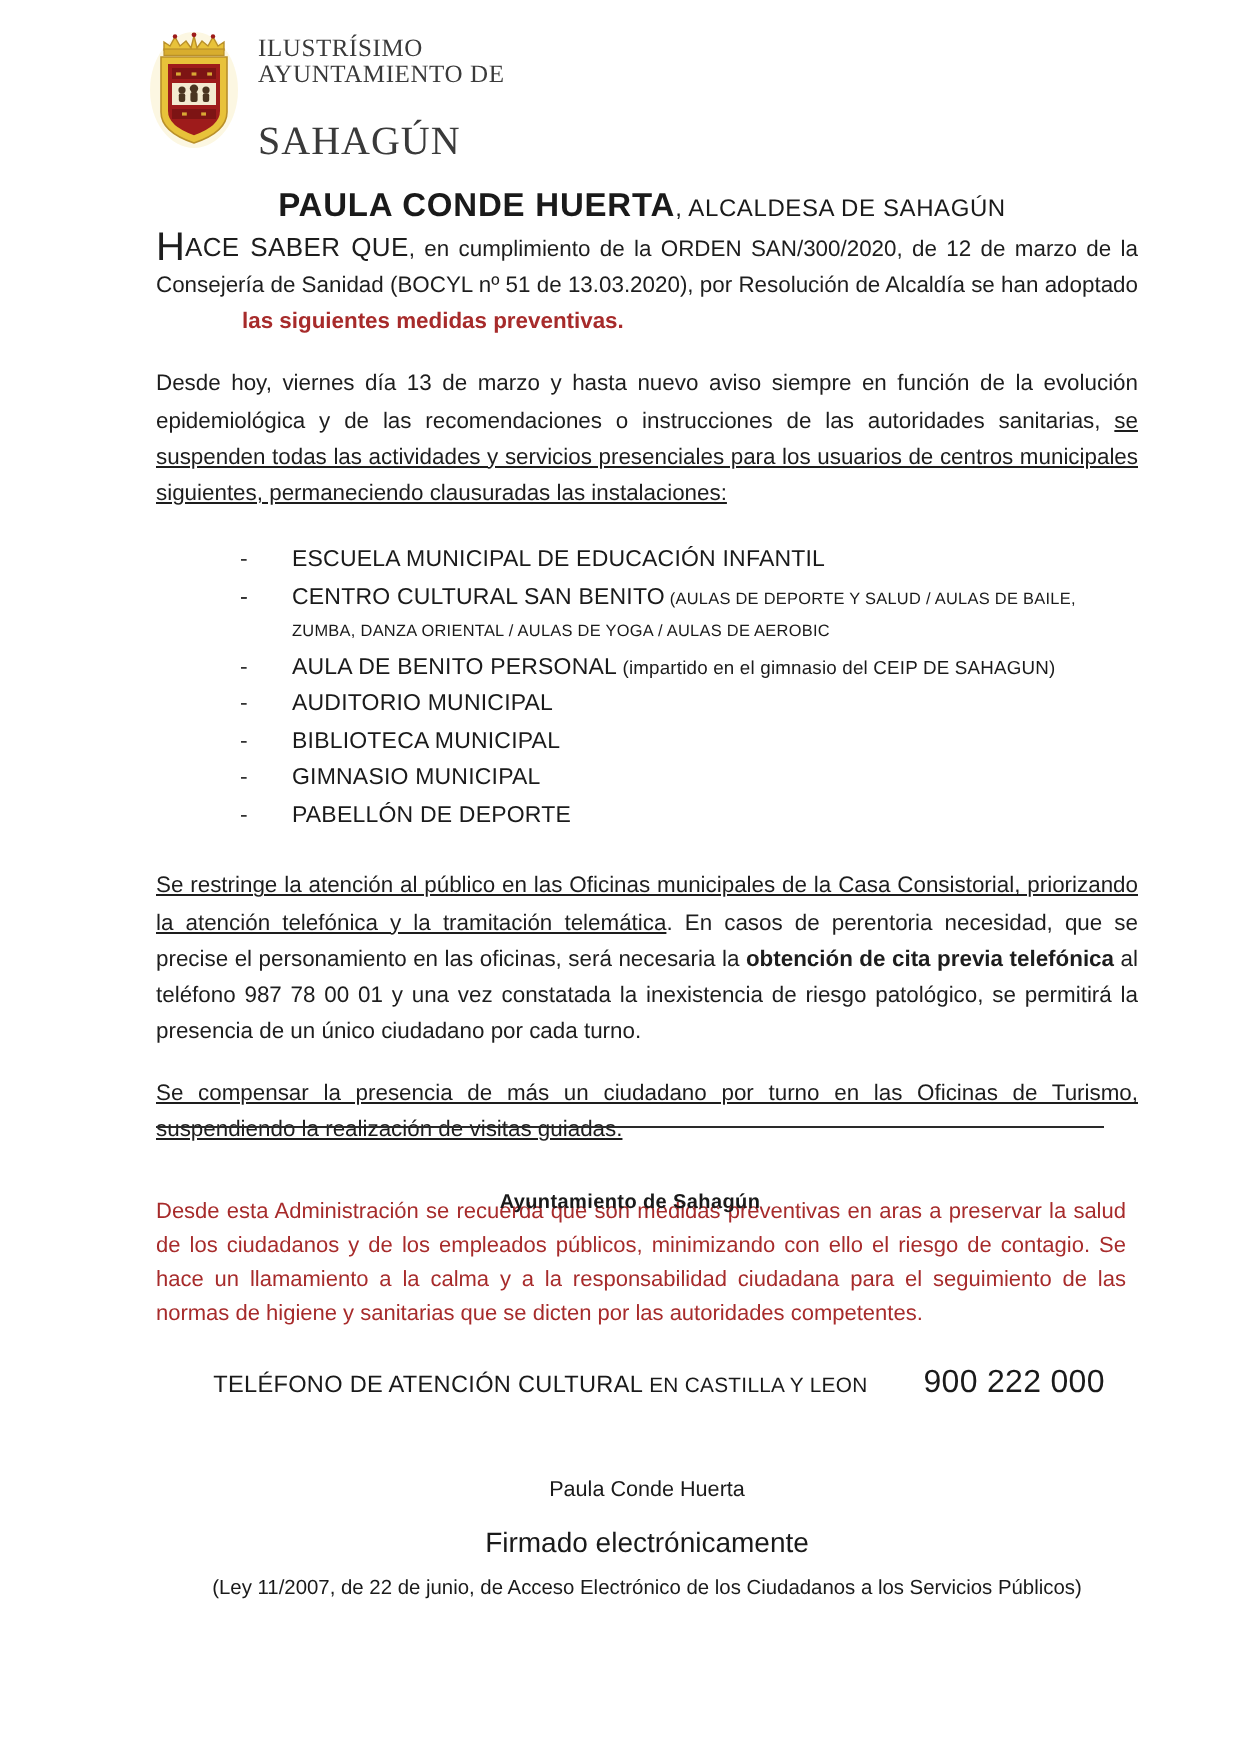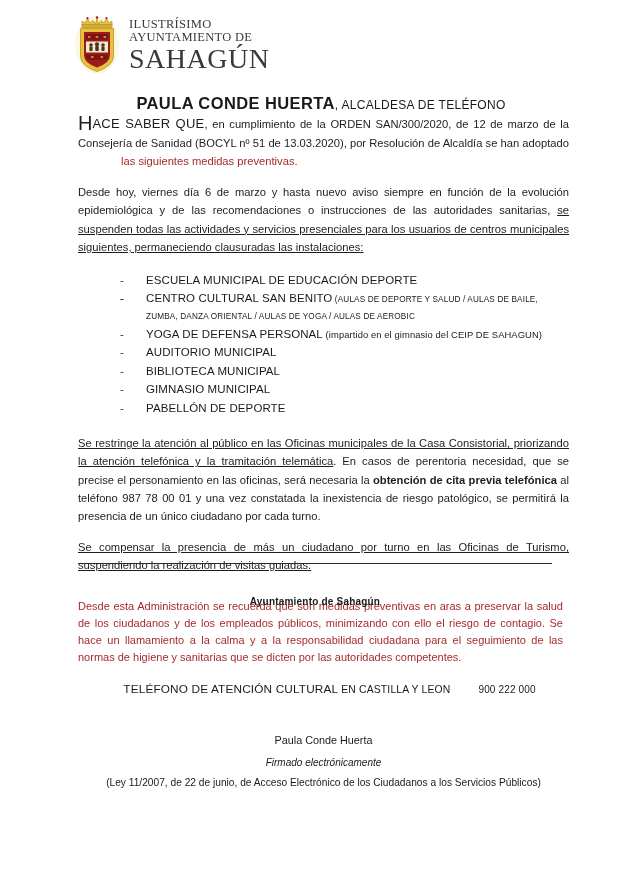--- a/index.html
+++ b/index.html
@@ -42,21 +42,21 @@
   .logo-text {
     margin-left: 9px;
     margin-top: 6px;
     line-height: 1.02;
     color: #3a3a3a;
     font-family: "Liberation Serif", serif;
     letter-spacing: 0.3px;
   }
   .logo-l1 { font-size: 12.5px; }
   .logo-l2 { font-size: 12.5px; }
-  .logo-l3 { font-size: 28px; letter-spacing: 0.5px; margin-top: 1px; }
+  .logo-l3 { font-size: 20px; letter-spacing: 0.5px; margin-top: 17px; }
 
   
   .title-row {
     text-align: center;
     margin: 16px 0 0 0;
     padding-left: 18px;
   }
   .title-main {
     font-size: 16.5px;
     font-weight: bold;
@@ -81,21 +81,21 @@
   .first-para { margin-top: 28px; }
   .dropcap {
     font-size: 20px;
     line-height: 0.8;
     vertical-align: -2px;
   }
   .smallcaps-lead {
     font-size: 13px;
     letter-spacing: 0.2px;
   }
-  .red-bold { color: #a72b2b; font-weight: normal; padding-left: 43px; }
+  .red-bold { color: #a72b2b; font-weight: bold; padding-left: 43px; }
   .u { text-decoration: underline; }
   .b { font-weight: bold; }
 
   .gap-para { margin-top: 19px; }
 
   
   ul.centros {
     list-style: none;
     margin: 16px 0 18px 0;
     padding: 0 0 0 42px;
@@ -134,31 +134,31 @@
 
   .health-phone {
     text-align: center;
     margin-top: 16px;
     font-size: 11.5px;
     letter-spacing: 0.15px;
     padding-left: 12px;
   }
   .health-phone .hp-lead { font-size: 11.8px; }
   .health-phone .hp-tail { font-size: 10.4px; }
-  .health-phone .hp-num { font-size: 10px; margin-left: 28px; }
+  .health-phone .hp-num { font-size: 16px; margin-left: 28px; }
 
   
   .signature {
     text-align: center;
     margin-top: 34px;
     line-height: 1.95;
   }
   .sig-name { font-size: 10.8px; }
   .sig-role { font-size: 10.8px; }
-  .sig-elec { font-size: 10px; margin-top: 2px; font-style: italic; }
+  .sig-elec { font-size: 14px; margin-top: 2px; }
   .sig-law  { font-size: 10.2px; }
 
   
   .footer {
     position: absolute;
     left: 78px;
     right: 72px;
     bottom: 16px;
     text-align: center;
   }
@@ -225,45 +225,45 @@
       </svg>
     </div>
     <div class="logo-text">
       <div class="logo-l1">ILUSTRÍSIMO</div>
       <div class="logo-l2">AYUNTAMIENTO DE</div>
       <div class="logo-l3">SAHAGÚN</div>
     </div>
   </div>
 
   <div class="title-row">
-    <span class="title-main">PAULA CONDE HUERTA</span><span class="title-sub">, ALCALDESA DE TELÉFONO</span>
+    <span class="title-main">PAULA CONDE HUERTA</span><span class="title-sub">, ALCALDESA DE SAHAGÚN</span>
   </div>
 
   <div class="body">
 
     <p class="para first-para">
       <span class="dropcap">H</span><span class="smallcaps-lead">ACE SABER QUE</span><span>, en cumplimiento  de la ORDEN SAN/300/2020, de 12 de marzo de la Consejería de Sanidad (BOCYL nº 51 de 13.03.2020), por Resolución de Alcaldía se han adoptado </span><span class="red-bold">las siguientes medidas preventivas.</span>
     </p>
 
     <p class="para gap-para">
-      <span>Desde hoy, viernes día 6 de marzo y hasta nuevo aviso siempre en función de la evolución epidemiológica y de las recomendaciones o instrucciones de las autoridades sanitarias, </span><span class="u">se suspenden todas las actividades y servicios presenciales para los usuarios de centros municipales siguientes, permaneciendo clausuradas las instalaciones:</span>
+      <span>Desde hoy, viernes día 13 de marzo y hasta nuevo aviso siempre en función de la evolución epidemiológica y de las recomendaciones o instrucciones de las autoridades sanitarias, </span><span class="u">se suspenden todas las actividades y servicios presenciales para los usuarios de centros municipales siguientes, permaneciendo clausuradas las instalaciones:</span>
     </p>
 
     <ul class="centros">
       <li>
-        <span class="dash">-</span><span>ESCUELA MUNICIPAL DE EDUCACIÓN DEPORTE</span>
+        <span class="dash">-</span><span>ESCUELA MUNICIPAL DE EDUCACIÓN INFANTIL</span>
       </li>
       <li>
         <span class="dash">-</span>
       </li>
       <li>
         <span class="dash">-</span><span>CENTRO CULTURAL SAN BENITO</span><span class="sub-small"> (AULAS DE DEPORTE Y SALUD / AULAS DE BAILE, ZUMBA, DANZA ORIENTAL / AULAS DE YOGA / AULAS DE AEROBIC</span>
       </li>
       <li>
-        <span class="dash">-</span><span> YOGA DE DEFENSA PERSONAL</span><span class="sub-mid"> (impartido en el gimnasio del CEIP DE SAHAGUN)</span>
+        <span class="dash">-</span><span> AULA DE BENITO PERSONAL</span><span class="sub-mid"> (impartido en el gimnasio del CEIP DE SAHAGUN)</span>
       </li>
       <li>
         <span class="dash">-</span><span>AUDITORIO MUNICIPAL</span>
       </li>
       <li>
         <span class="dash">-</span><span>BIBLIOTECA MUNICIPAL</span>
       </li>
       <li>
         <span class="dash">-</span><span>GIMNASIO MUNICIPAL</span>
       </li>

